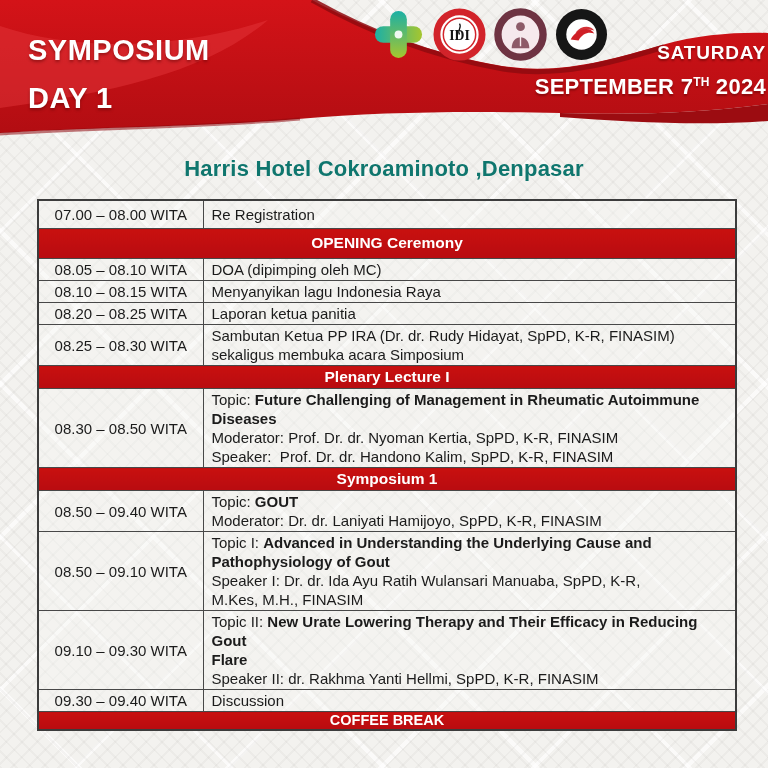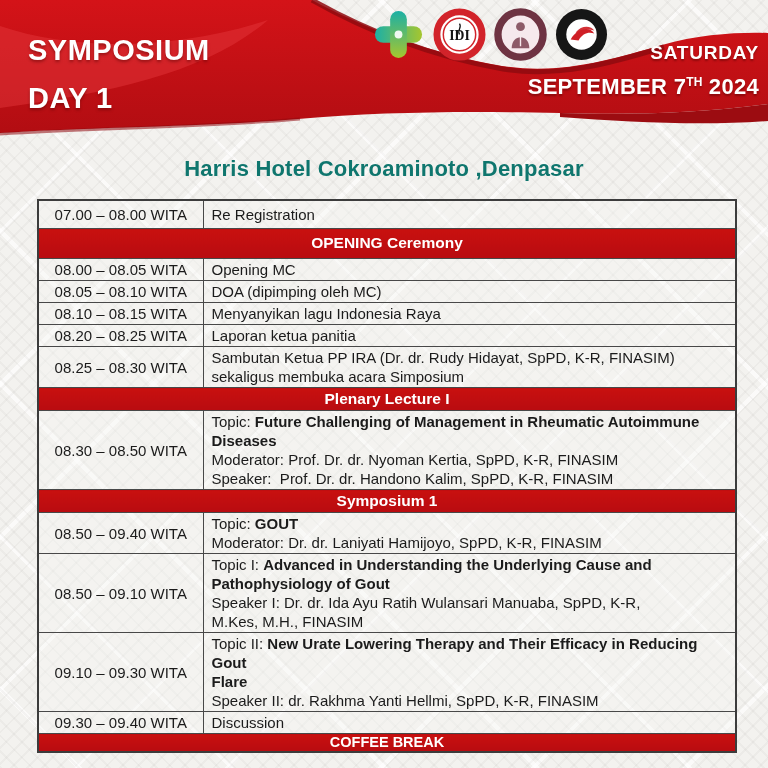--- a/index.html
+++ b/index.html
@@ -18,21 +18,21 @@
 
   
   .banner{ position:absolute; top:0; left:0; width:768px; height:150px; }
   .banner-svg{ position:absolute; top:0; left:0; }
   .banner-title{
     position:absolute; left:28px; top:26px;
     color:#fff; font-weight:bold; font-size:29px; line-height:48px;
     letter-spacing:.5px; text-shadow:0 2px 3px rgba(80,0,0,.45);
   }
   .banner-date{
-    position:absolute; right:9px; top:42px; text-align:right; color:#fff;
+    position:absolute; right:2px; top:42px; text-align:right; color:#fff;
     text-shadow:0 2px 2px rgba(80,0,0,.45);
   }
   .date-day{ font-size:19px; font-weight:bold; letter-spacing:.8px; }
   .date-main-line{ font-size:22px; font-weight:bold; margin-top:10px; letter-spacing:.3px; }
   .date-main-line sup{ font-size:12px; vertical-align:super; }
   .date-year{ margin-left:6px; }
   .logos{ position:absolute; left:372px; top:8px; display:flex; gap:8px; }
   .logo{ width:53px; height:53px; }
 
   
@@ -137,26 +137,20 @@
       <tr>
         <td class="time">07.00 – 08.00 WITA</td>
         <td class="desc">
           <div class="line"><span>Re Registration</span></div>
         </td>
       </tr>
       <tr>
         <td colspan="2" class="section">OPENING Ceremony</td>
       </tr>
       <tr>
-        <td class="time">08.00 – 08.05 WITA</td>
-        <td class="desc">
-          <div class="line"><span>Opening MC</span></div>
-        </td>
-      </tr>
-      <tr>
         <td class="time">08.05 – 08.10 WITA</td>
         <td class="desc">
           <div class="line"><span>DOA (dipimping oleh MC)</span></div>
         </td>
       </tr>
       <tr>
         <td class="time">08.10 – 08.15 WITA</td>
         <td class="desc">
           <div class="line"><span>Menyanyikan lagu Indonesia Raya</span></div>
         </td>

